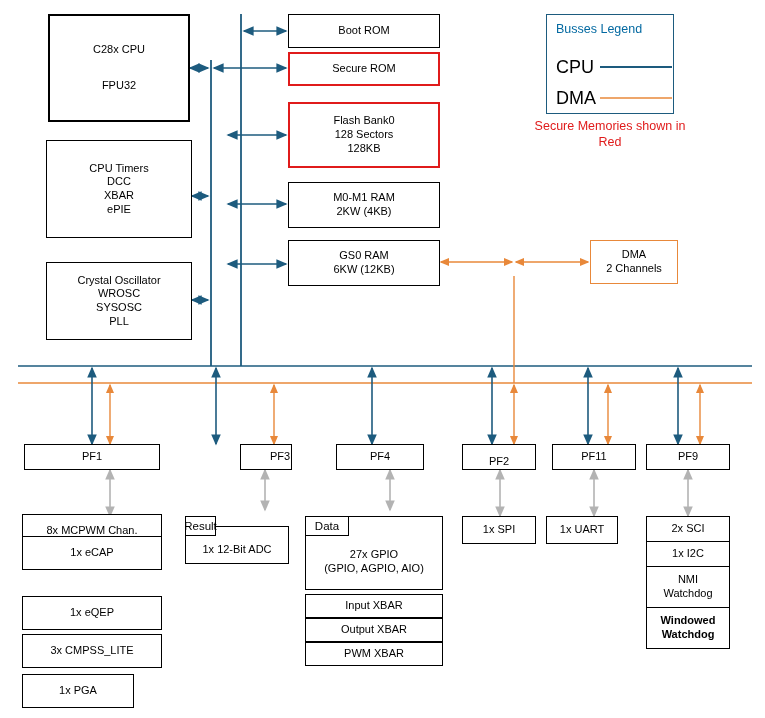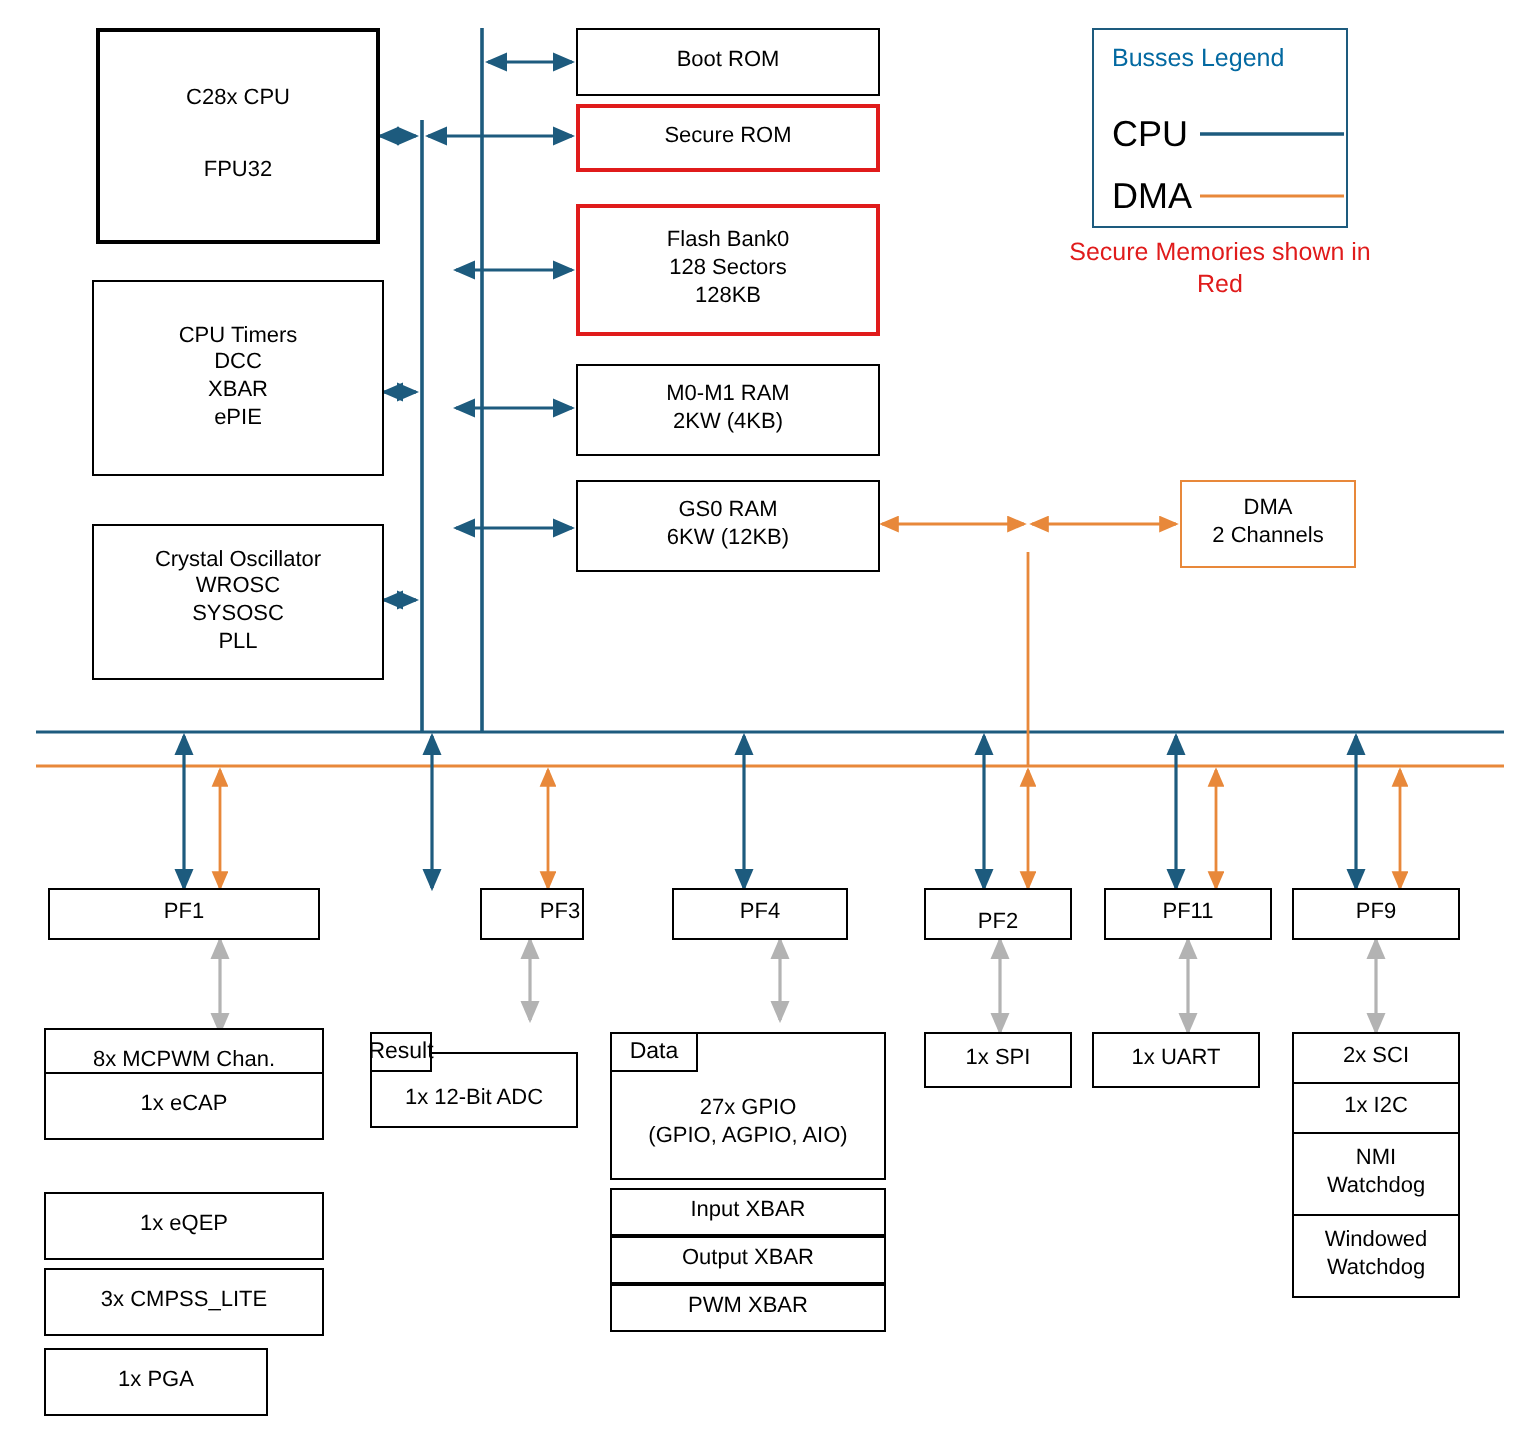--- a/index.html
+++ b/index.html
@@ -272,32 +272,32 @@
     <span class="ln">Output XBAR</span>
   </div>
   <div class="box" style="left:305px; top:642px; width:138px; height:24px;">
     <span class="ln">PWM XBAR</span>
   </div>
 
   <div class="box" style="left:462px; top:516px; width:74px; height:28px;">
     <span class="ln">1x SPI</span>
   </div>
 
-  <div class="box" style="left:546px; top:516px; width:84px; height:28px;">
+  <div class="box" style="left:546px; top:516px; width:72px; height:28px;">
     <span class="ln">1x UART</span>
   </div>
 
   <div class="box" style="left:646px; top:516px; width:84px; height:26px;">
     <span class="ln">2x SCI</span>
   </div>
   <div class="box" style="left:646px; top:541px; width:84px; height:26px;">
     <span class="ln">1x I2C</span>
   </div>
   <div class="box" style="left:646px; top:566px; width:84px; height:42px;">
     <span class="ln">NMI</span>
     <span class="ln">Watchdog</span>
   </div>
-  <div class="box" style="left:646px; top:607px; width:84px; height:42px;">
+  <div class="box" style="left:646px; top:607px; width:84px; height:42px;font-weight:bold;">
     <span class="ln">Windowed</span>
     <span class="ln">Watchdog</span>
   </div>
 
 </div>
 
 </body></html>

